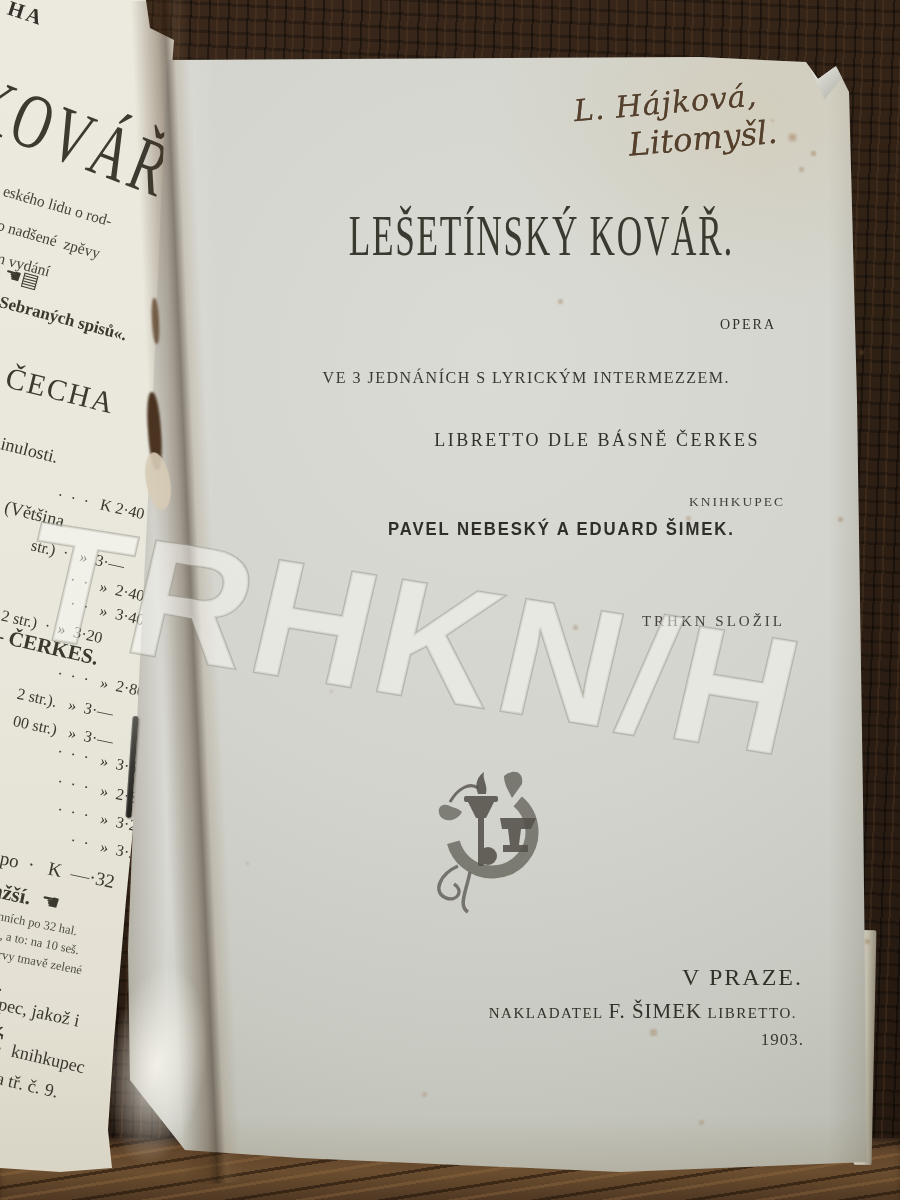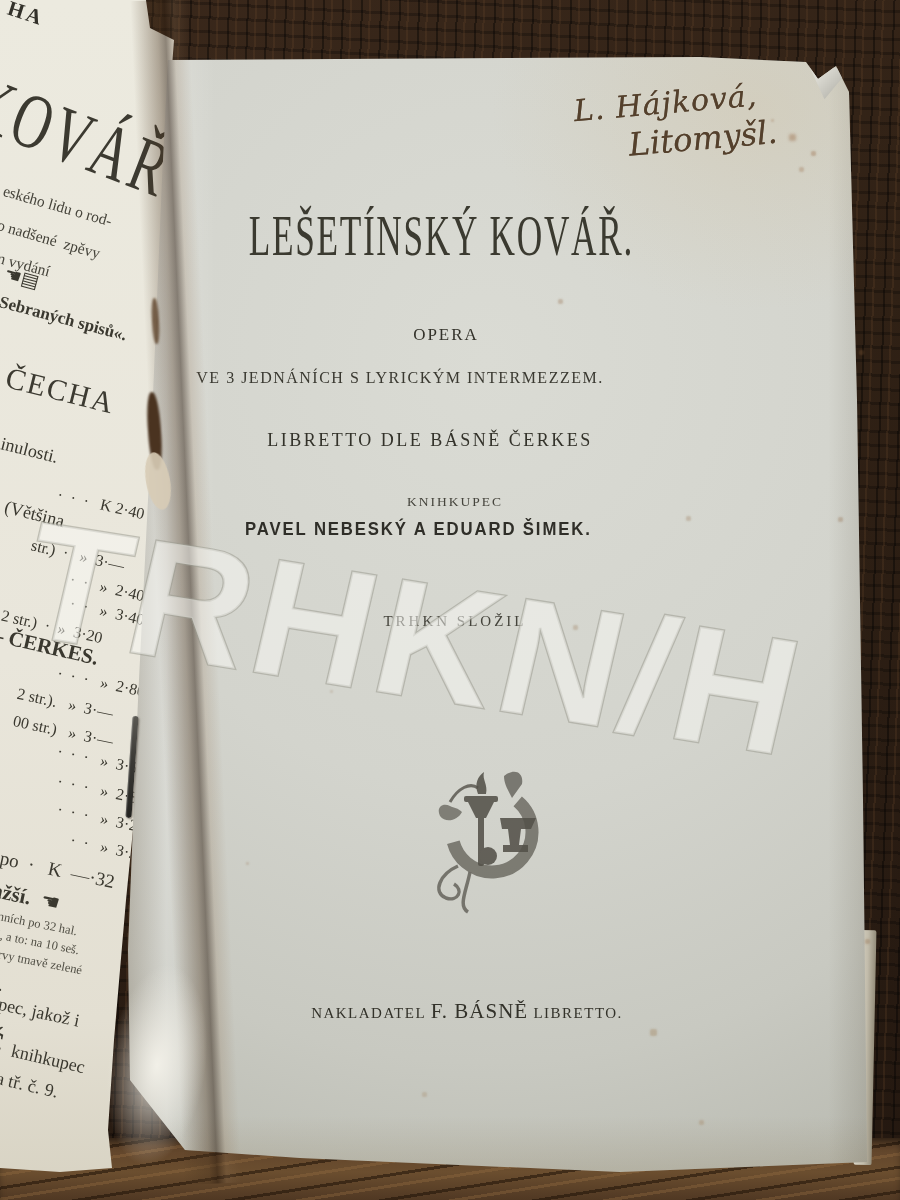--- a/index.html
+++ b/index.html
@@ -57,31 +57,31 @@
   .right-page{
     left:0;top:0;width:900px;height:1200px;z-index:4;
     clip-path:polygon(168px 60px,700px 57px,806px 62px,818px 79px,836px 66px,849px 92px,857px 400px,863px 800px,867px 1162px,620px 1172px,300px 1158px,185px 1150px,130px 1080px,128px 950px,138px 700px,152px 420px,162px 180px);
     background:
       radial-gradient(42% 24% at 84% 9%, rgba(208,192,158,.33), rgba(208,192,158,0) 70%),
       linear-gradient(90deg, rgba(90,70,48,.20) 14%, rgba(255,255,255,.22) 18.5%, rgba(255,255,255,0) 24%),
       linear-gradient(0deg, rgba(125,104,62,.16) 0 2.5%, rgba(125,104,62,0) 7%),
       linear-gradient(90deg, rgba(0,0,0,0) 92%, rgba(70,60,40,.25) 99%),
       radial-gradient(95% 75% at 54% 30%, #dadbd4 0%, #d3d4cd 48%, #c8c9c1 78%, #b9bab1 100%);
   }
-  .rp-block{position:absolute;left:120px;width:660px;text-align:center;color:#33322a;}
+  .rp-block{position:absolute;left:120px;width:660px;text-align:right;color:#33322a;}
   .fold-corner{
     position:absolute;left:806px;top:58px;width:44px;height:42px;
     background:linear-gradient(135deg,#dddcd4 35%,#c6c5bd 62%,#a3a299 100%);
     clip-path:polygon(2% 8%,96% 30%,42% 98%);
     filter:drop-shadow(1px 2px 1px rgba(60,50,35,.45));
   }
 
   .t-title{top:212px;margin-left:-9px;font-size:42px;letter-spacing:2px;color:#3b3a30;}
   .t-title .stretch{display:inline-block;transform:scale(.84,1.38);transform-origin:center;}
-  .t-opera{top:317px;margin-left:-4px;font-size:17px;letter-spacing:2px;margin-top:8px;}
+  .t-opera{top:317px;margin-left:-4px;font-size:14px;letter-spacing:2px;}
   .t-sub{top:369px;margin-left:-50px;font-size:16px;letter-spacing:1.5px;color:#3a3931;}
   .t-libretto{top:430px;margin-left:-20px;font-size:18px;letter-spacing:2.5px;}
   .t-upravili{top:494px;margin-left:5px;font-size:13.5px;letter-spacing:2px;color:#45443c;}
   .t-editors{top:519px;margin-left:-32px;font-size:18px;letter-spacing:2px;
              font-family:"Liberation Sans",sans-serif;font-weight:600;color:#2f2e28;}
   .t-editors .stretch{display:inline-block;transform:scaleX(.93);transform-origin:center;}
   .t-hudbu{top:613px;margin-left:5px;font-size:15px;letter-spacing:3px;color:#45443c;}
   .t-composer{top:653px;margin-left:3px;font-size:30px;letter-spacing:2.5px;color:#35342c;}
   .t-composer .stretch{display:inline-block;transform:scale(.92,1.08);transform-origin:center;}
   .t-place{top:964px;margin-left:23px;font-size:24px;letter-spacing:2px;}
@@ -211,25 +211,27 @@
       <rect x="58" y="44" width="6" height="68" rx="2"></rect>
       <path d="M48 48 h26 l-8 16 h-10 z"></path>
       <rect x="44" y="42" width="34" height="6" rx="2"></rect>
       <path d="M58 40 C54 30 58 22 64 18 C62 26 68 30 66 40 z"></path>
       <circle cx="68" cy="102" r="9"></circle>
       <path d="M84 22 C94 14 104 18 102 30 L92 44 C88 36 84 30 84 22 z" opacity=".8"></path>
       <path d="M30 52 C22 48 16 54 20 62 C26 70 38 66 42 58 C38 54 34 54 30 52 z" opacity=".75"></path>
     </g>
   </svg>
 
+  <div class="rp-block t-place">V PRAZE.</div>
   <div class="rp-block t-publisher">
     <span>NAKLADATEL</span>
-    <span class="pub-name">F. BÁSNĚ</span>
+    <span class="pub-name">F. ŠIMEK</span>
     <span>LIBRETTO.</span>
   </div>
+  <div class="rp-block t-year">1903.</div>
 </div>
 
 <div class="handwriting">
   <div class="hw1">L. Hájková,</div>
   <div class="hw2">Litomyšl.</div>
 </div>
 
 <div class="abs gutter"></div>
 <div class="abs spine-bit1"></div>
 <div class="abs spine-bit2"></div>

